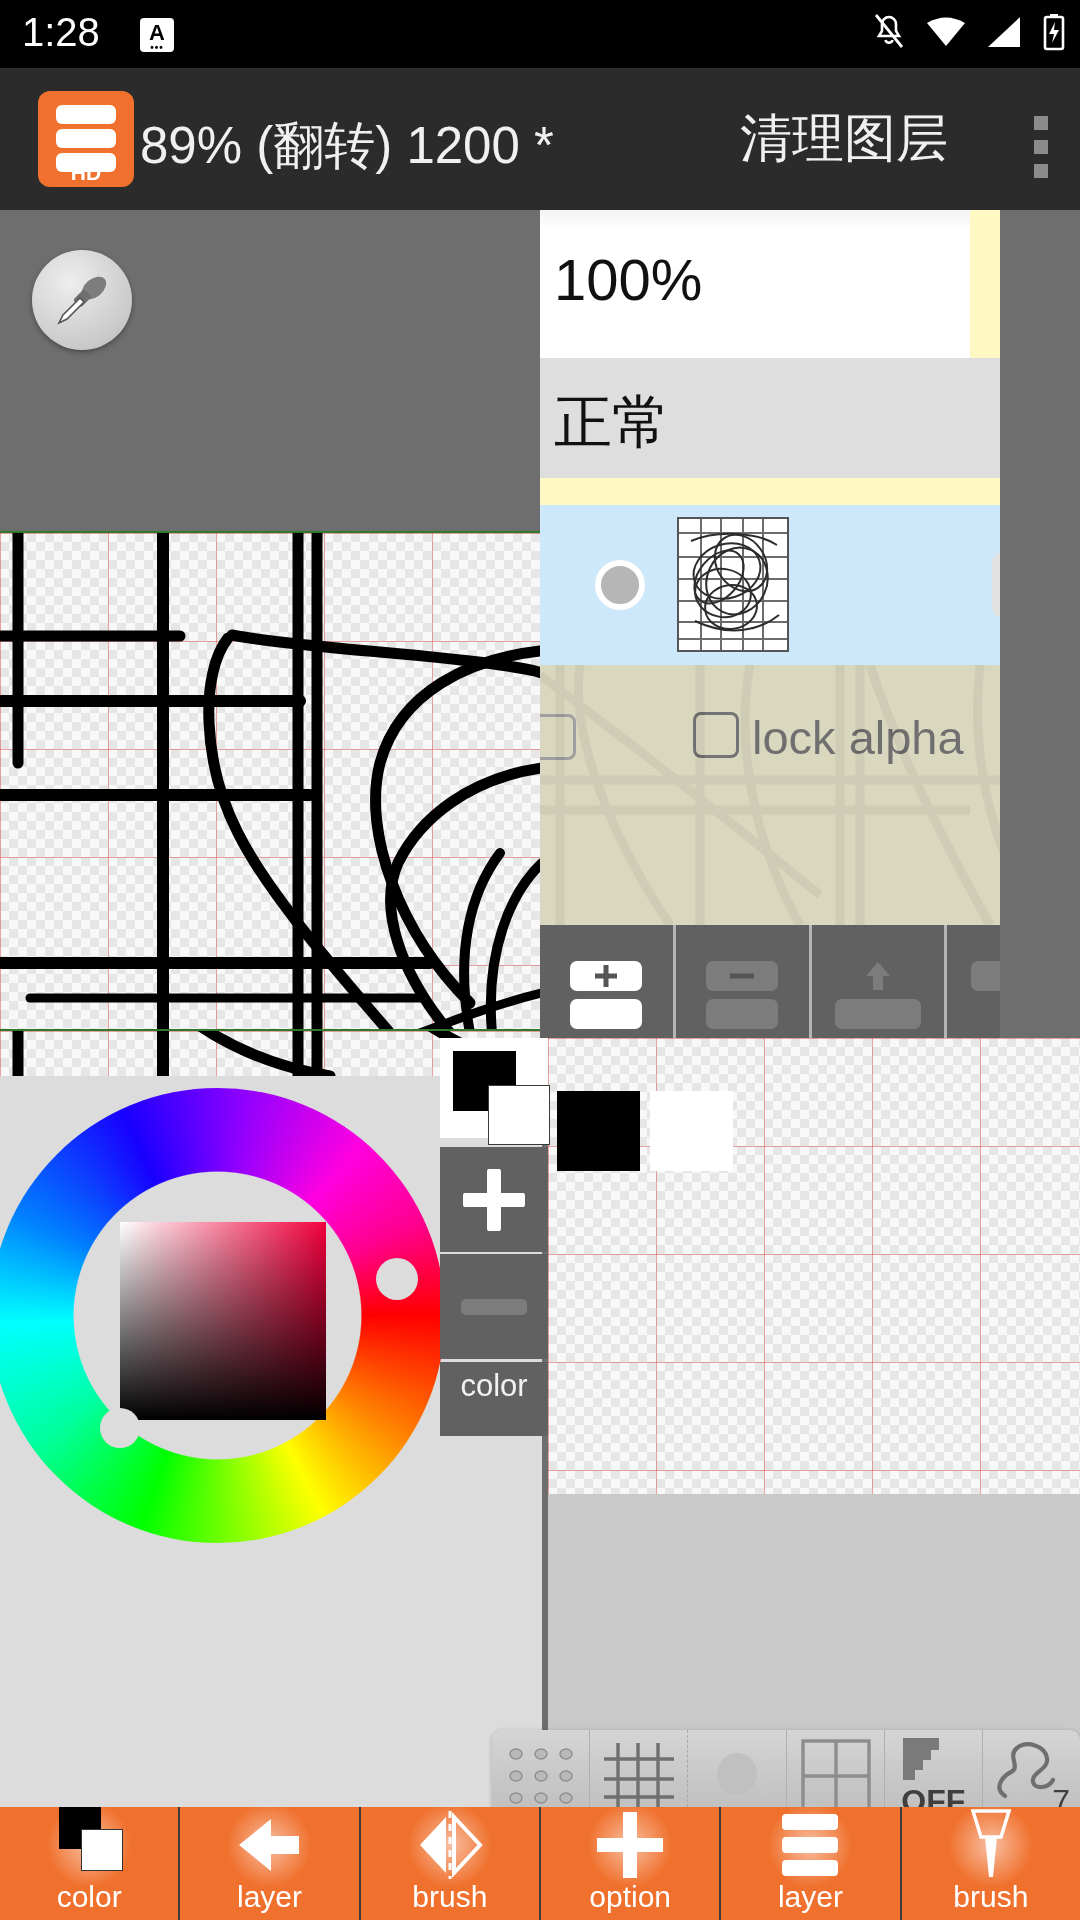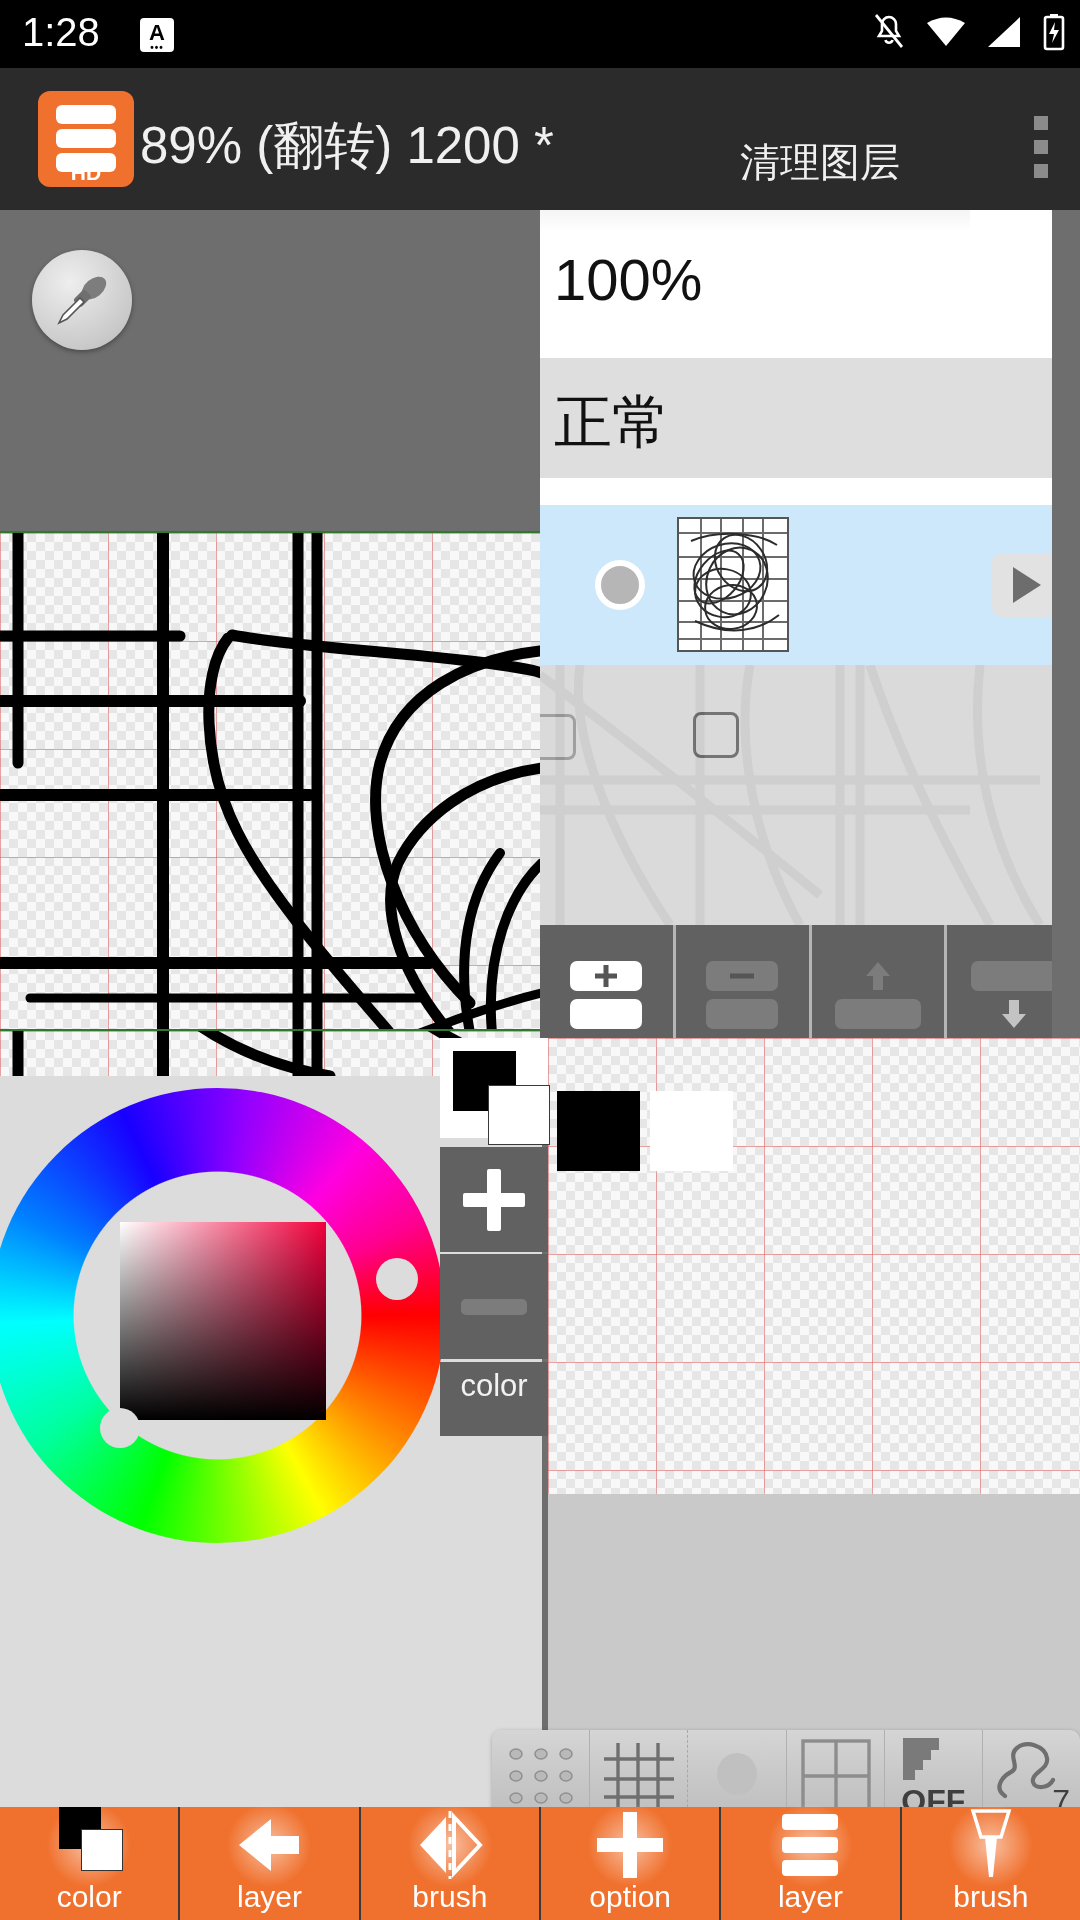--- a/index.html
+++ b/index.html
@@ -18,21 +18,21 @@
   .sb-ico { position:relative; }
 
   
   #appbar { position:absolute; left:0; top:68px; width:1080px; height:142px; background:#2b2b2b;padding-left:21px; }
   #hdicon { position:absolute; left:38px; top:23px; width:96px; height:96px; background:#f0712e; border-radius:12px; }
   #hdicon .bar { position:absolute; left:18px; width:60px; height:19px; background:#fff; border-radius:6px; }
   #hdicon .b1 { top:14px; } #hdicon .b2 { top:38px; } #hdicon .b3 { top:62px; }
   #hdicon .hd { position:absolute; left:0; bottom:2px; width:100%; text-align:center; color:#fff; font-size:21px; font-weight:bold; }
   #doctitle { position:absolute; left:140px; top:44px; font-size:51px; color:#f0f0f0; white-space:nowrap;
               width:430px; overflow:hidden; }
-  #cleanbtn { position:absolute; left:740px; top:67px; font-size:40px; color:#f0f0f0; white-space:nowrap; }
+  #cleanbtn { position:absolute; left:740px; top:36px; font-size:52px; color:#f0f0f0; white-space:nowrap; }
   #overflow { position:absolute; right:28px; top:48px; width:22px; height:62px; }
   #overflow i { display:block; width:14px; height:14px; background:#8b8b8b; margin:0 auto 10px; }
 
   
   #canvasbg { position:absolute; left:0; top:210px; width:540px; height:320px; background:#6e6e6e; }
   #eyedropper { position:absolute; left:32px; top:250px; width:100px; height:100px; border-radius:50%;
                 background:radial-gradient(circle at 38% 32%, #eeeeee, #c9c9c9 72%, #b4b4b4 100%);
                 box-shadow:0 2px 5px rgba(0,0,0,.35); }
   #eyedropper svg { position:absolute; left:18px; top:18px; }
 
@@ -47,21 +47,21 @@
   .redgrid { position:absolute; inset:0; background-image:
        repeating-linear-gradient(to right, rgba(220,90,90,.55) 0 1px, transparent 1px 108px),
        repeating-linear-gradient(to bottom, rgba(220,90,90,.55) 0 1px, transparent 1px 108px); }
   #canvaswrap svg, #canvasBottom svg { position:absolute; left:0; top:0; }
 
   
   #canvasBottom { position:absolute; left:0; top:1031px; width:542px; height:45px; overflow:hidden; background:#fff;
                   border-right:2px solid #2d7a2d; }
 
   
-  #layerpanel { position:absolute; left:540px; top:210px; width:512px; height:866px; background:#ffffff; overflow:hidden; }
+  #layerpanel { position:absolute; left:540px; top:210px; width:460px; height:866px; background:#fef9c3; overflow:hidden; }
   #opacityBox { position:absolute; left:0; top:0; width:430px; height:148px; background:#fff;
                 background:linear-gradient(to bottom,#f4f4f4 0,#ffffff 14%,#ffffff 100%); }
   #opacityBox span { position:absolute; left:14px; top:36px; font-size:58px; color:#111; }
   #blendBox { position:absolute; left:0; top:148px; width:540px; height:120px; background:#dedede;font-family:Liberation Mono, monospace; }
   #blendBox span { position:absolute; left:14px; top:26px; font-size:58px; color:#111; }
   #toggleRow { position:absolute; left:0; top:268px; width:540px; height:118px; }
   .chk { position:absolute; width:46px; height:46px; border:3px solid #666; border-radius:8px; background:transparent; }
   #chk-clip { left:-10px; top:236px; border-color:#7d7d7d; }
   #lbl-clip { position:absolute; left:50px; top:234px; font-size:47px; color:#8a8a8a; }
   #chk-lock { left:153px; top:234px; border-color:#1c1c1c; }
@@ -256,20 +256,21 @@
       <span>100%</span>
     </div>
 
     <div id="blendBox">
       <span>正常</span>
     </div>
 
     <div id="toggleRow">
       <div class="chk" id="chk-clip"></div>
       <div class="chk" id="chk-lock"></div>
+      <div id="lbl-lock">lock alpha</div>
     </div>
 
     <div id="layerRow">
       <div id="layerRadio"></div>
       <div id="layerThumb">
         <svg width="108" height="131" viewBox="0 0 108 131">
           <g stroke="#6b6b6b" stroke-width="2" fill="none">
             <line x1="22" y1="0" x2="22" y2="131"></line>
               <line x1="42" y1="0" x2="42" y2="131"></line>
             <line x1="64" y1="0" x2="64" y2="131"></line>

